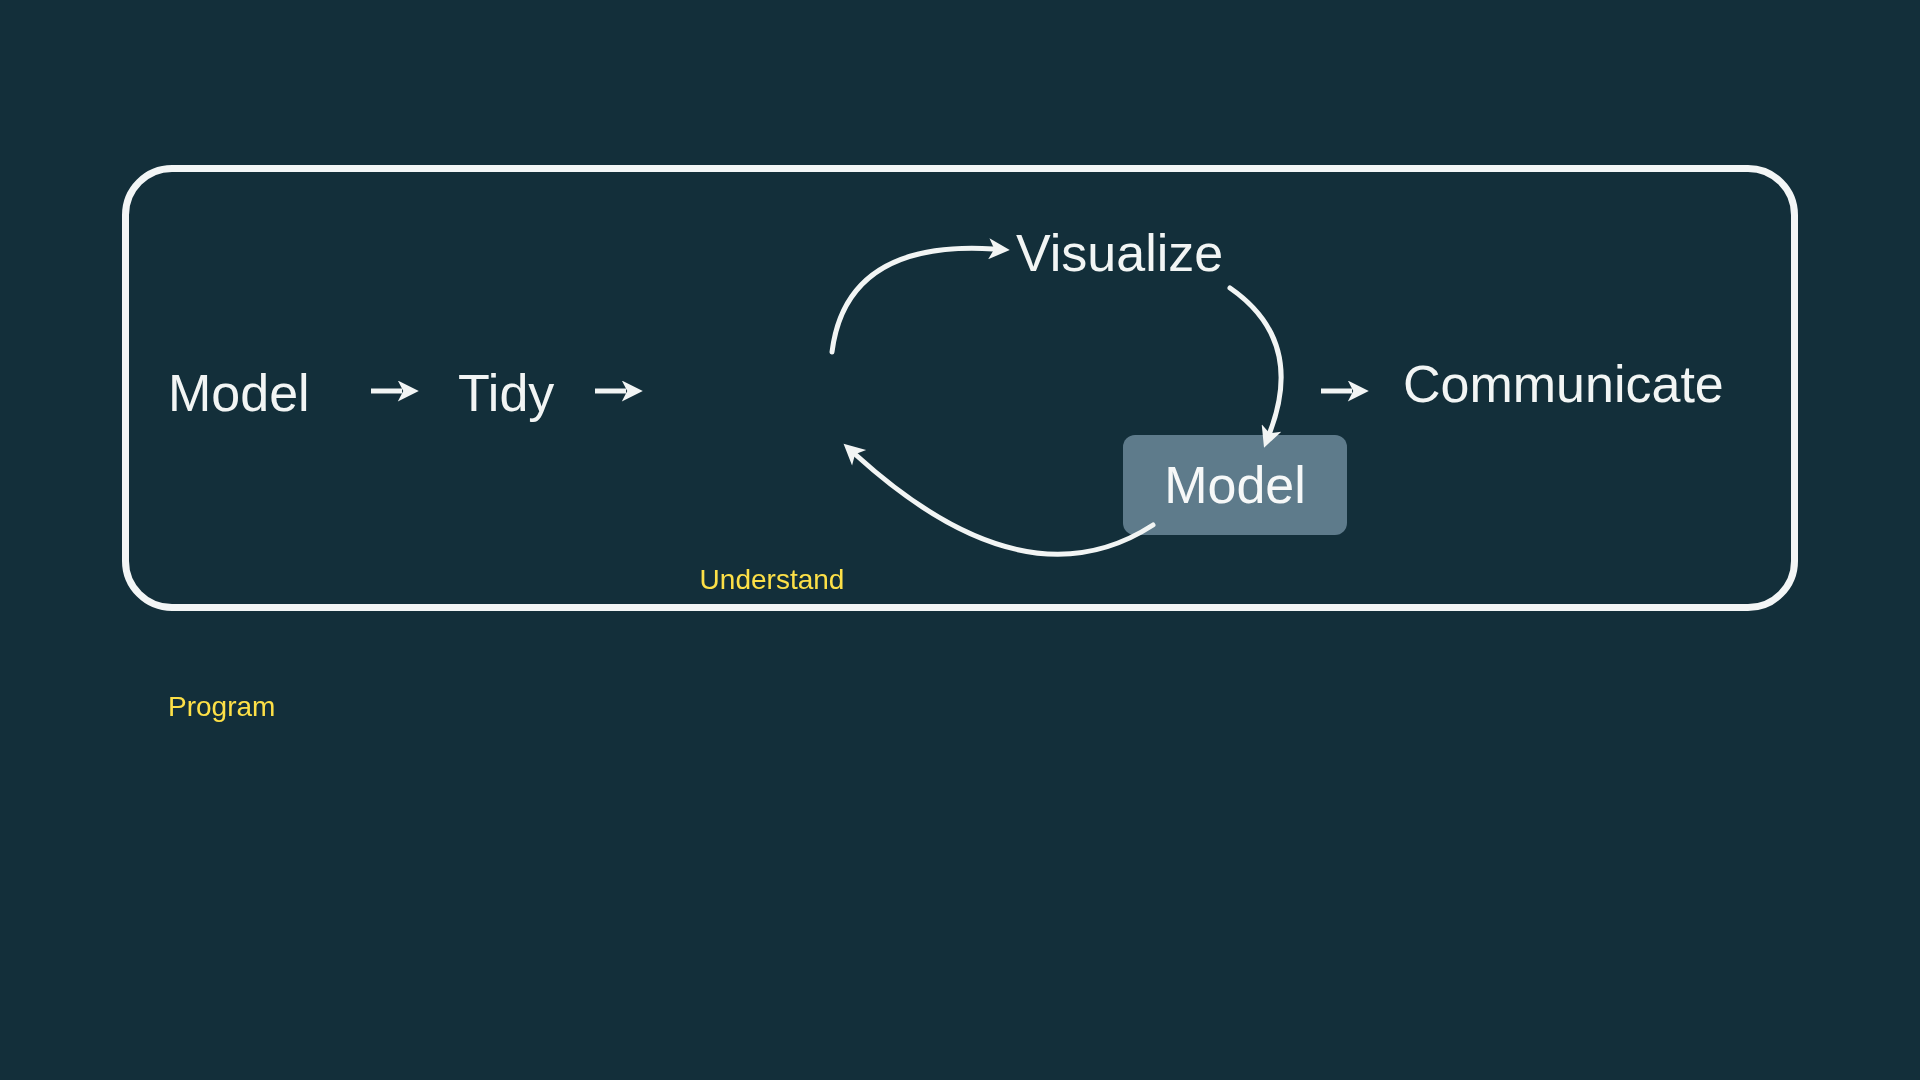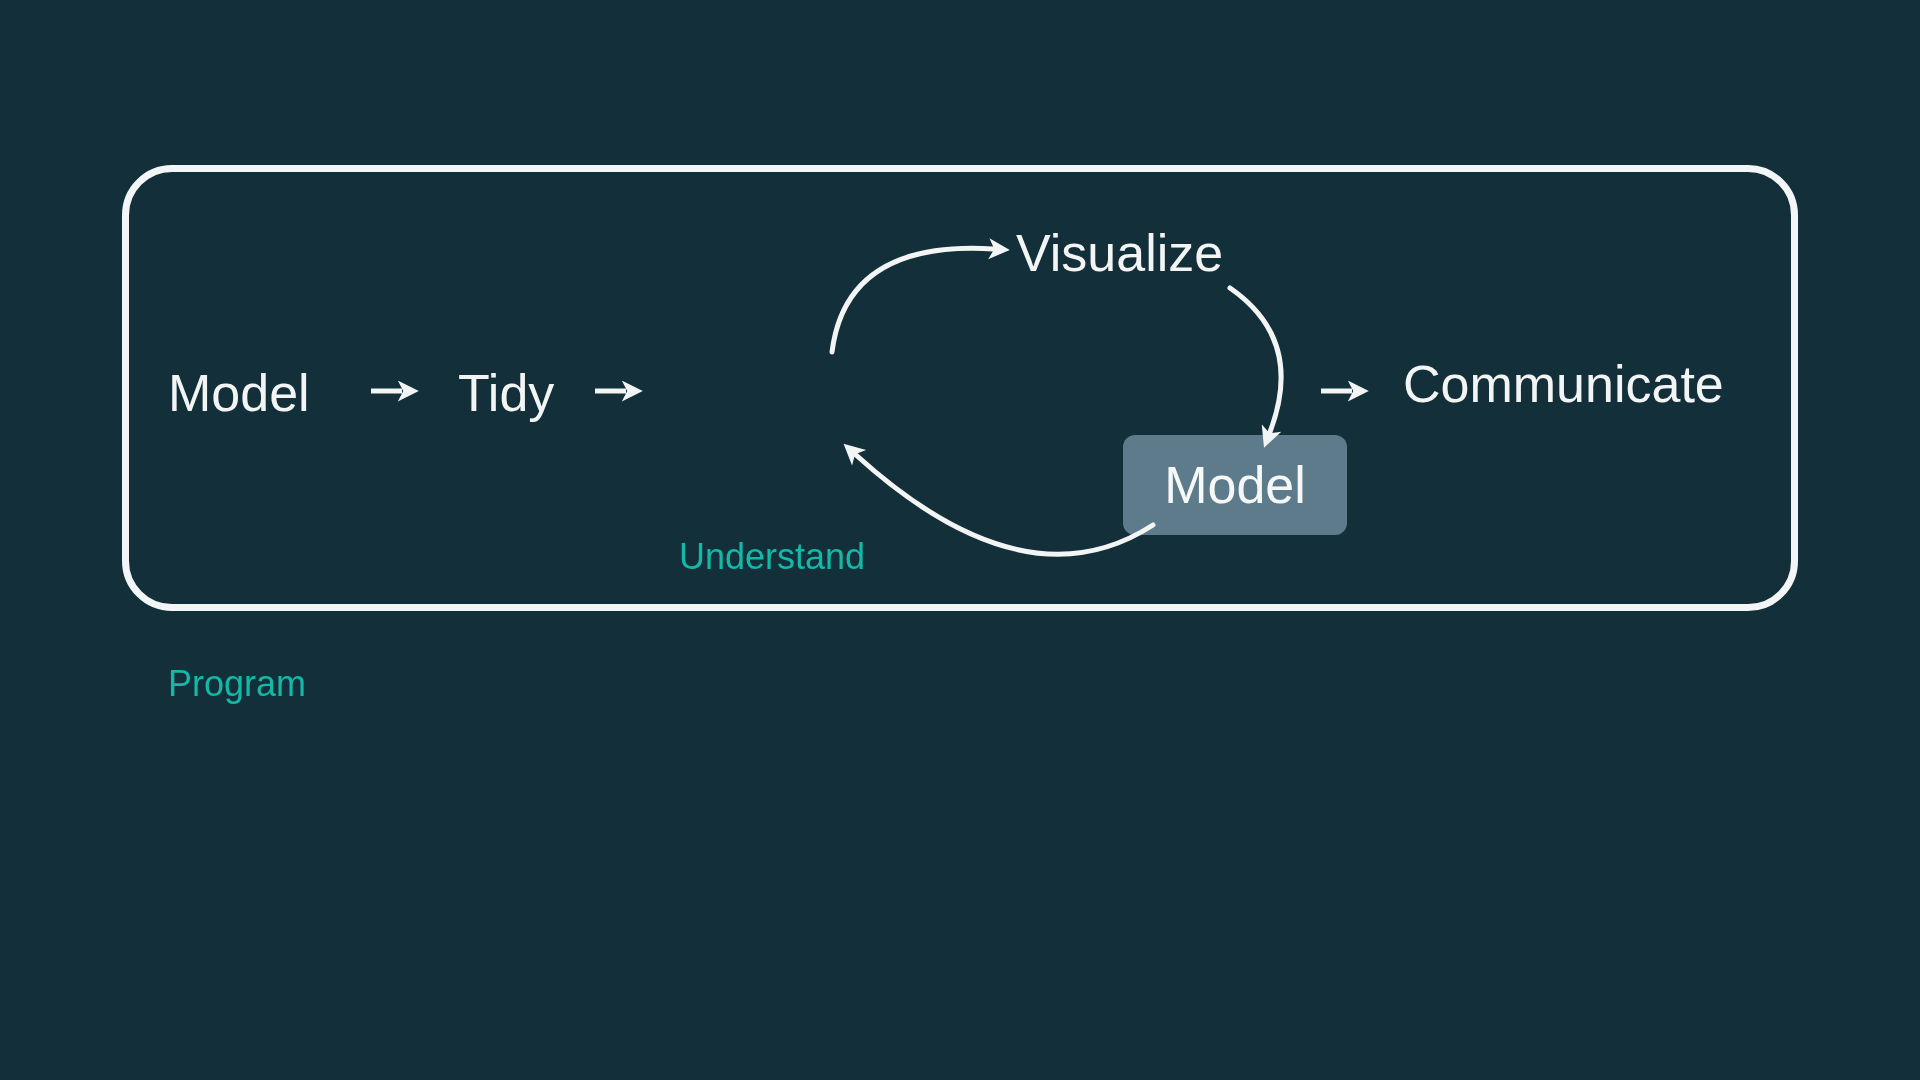--- a/index.html
+++ b/index.html
@@ -30,26 +30,27 @@
     position: absolute;
     font-size: 52px;
     line-height: 1;
     white-space: nowrap;
     transform: translateY(-50%);
     z-index: 3;
     color: #f2f5f4;
   }
   .small-label {
     position: absolute;
-    font-size: 36px;
+    font-size: 28px;
     line-height: 1;
     white-space: nowrap;
     transform: translateY(-50%);
     z-index: 3;
-    color: #14b8a6;
+    color: #fde047;
+    margin-top: 23px;
   }
   .model-box {
     position: absolute;
     left: 1123px;
     top: 435px;
     width: 224px;
     height: 100px;
     background: #5e7b8b;
     border-radius: 12px;
     display: flex;

